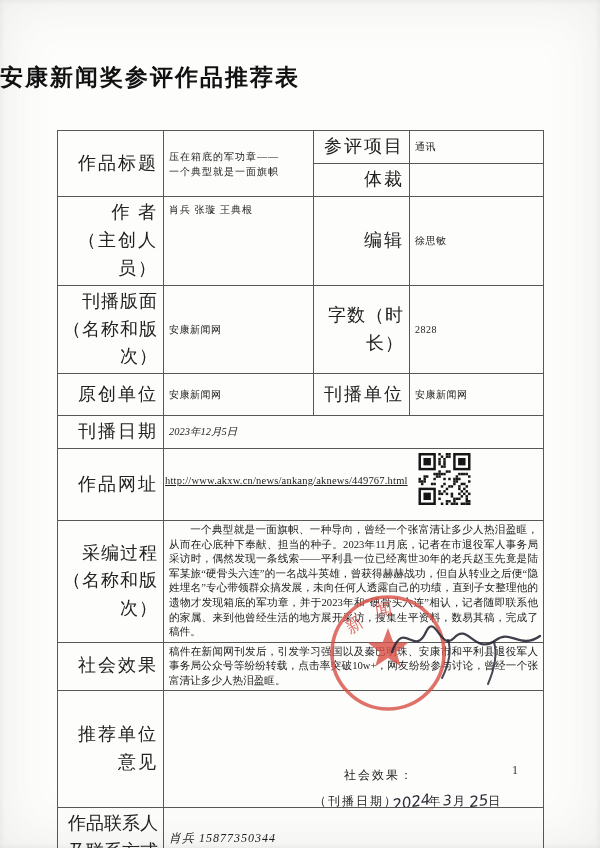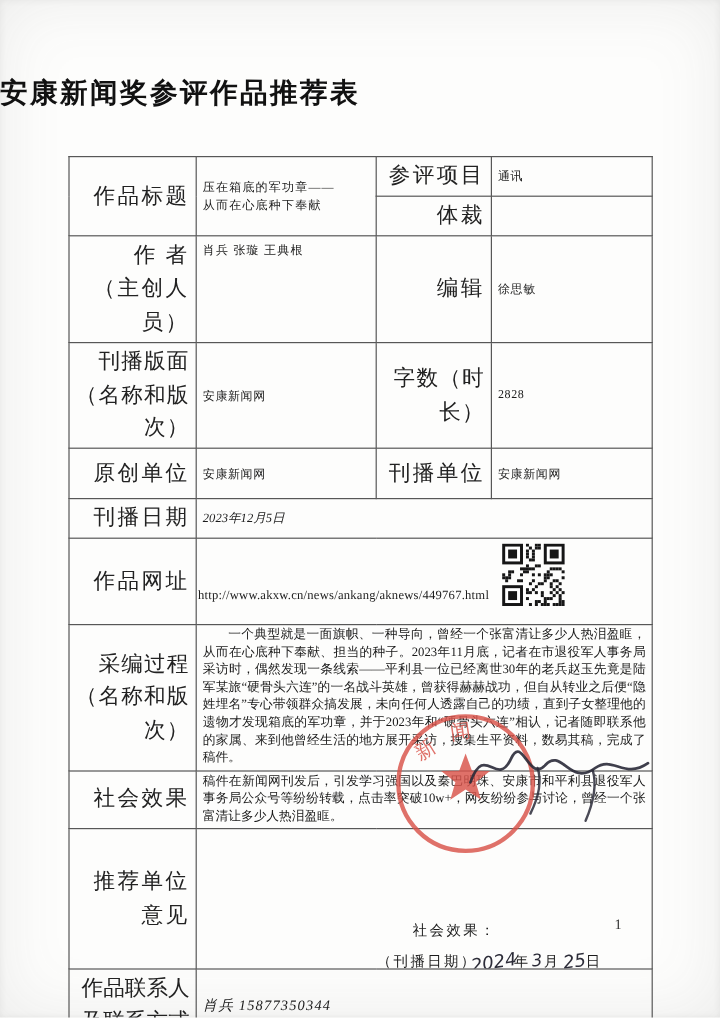--- a/index.html
+++ b/index.html
@@ -34,22 +34,22 @@
   .val-sm{font-size:10px;vertical-align:top;padding-top:3px;letter-spacing:.5px;}
   .val-md{font-size:10.5px;vertical-align:top;padding-top:4px;font-style:italic;}
   .para{
     font-size:10.6px;line-height:14.55px;text-align:justify;
     vertical-align:top;padding:3px 7px 2px 7px;color:#191919;
   }
   .para.indent{text-indent:2em;}
   .cellwrap{position:relative;width:100%;height:100%;}
   .url-cell{height:68px;}
   .url-text{
-    position:absolute;left:1px;top:40px;font-size:10.5px;
-    letter-spacing:.2px;white-space:nowrap;
+    position:absolute;left:1px;top:24px;font-size:10.5px;
+    text-decoration:underline;letter-spacing:.2px;white-space:nowrap;
   }
   .qr{position:absolute;left:253px;top:2px;width:55px;height:52px;}
   .rec-cell{height:113px;}
   .sig-label{position:absolute;left:180px;top:74px;font-size:12px;letter-spacing:2px;}
   .seal-line{position:absolute;left:150px;top:98px;font-size:12px;letter-spacing:2px;white-space:nowrap;}
   .hand{
     display:inline-block;font-family:"DejaVu Sans",sans-serif;font-style:italic;
     color:#2c2c38;letter-spacing:0;
   }
   .hand.y{font-size:15px;transform:rotate(-9deg) translateY(2px);margin:0 -2px 0 -6px;}
@@ -73,21 +73,21 @@
       <col style="width:150px">
       <col style="width:96px">
       <col style="width:134px">
     </colgroup>
 
   <tbody>
       <tr style="height:33px">
     <td class="lbl" rowspan="2">作品标题</td>
     <td class="val-lg" rowspan="2">
       <span class="line" style="display:block">压在箱底的军功章——</span>
-      <span class="line" style="display:block">从而在心底种下奉献</span>
+      <span class="line" style="display:block">一个典型就是一面旗帜</span>
     </td>
     <td class="lbl">参评项目</td>
     <td class="val-sm">通讯</td>
   </tr>
 
   <tr style="height:33px">
     <td class="lbl">体裁</td>
     <td class="val-sm"></td>
   </tr>
 

